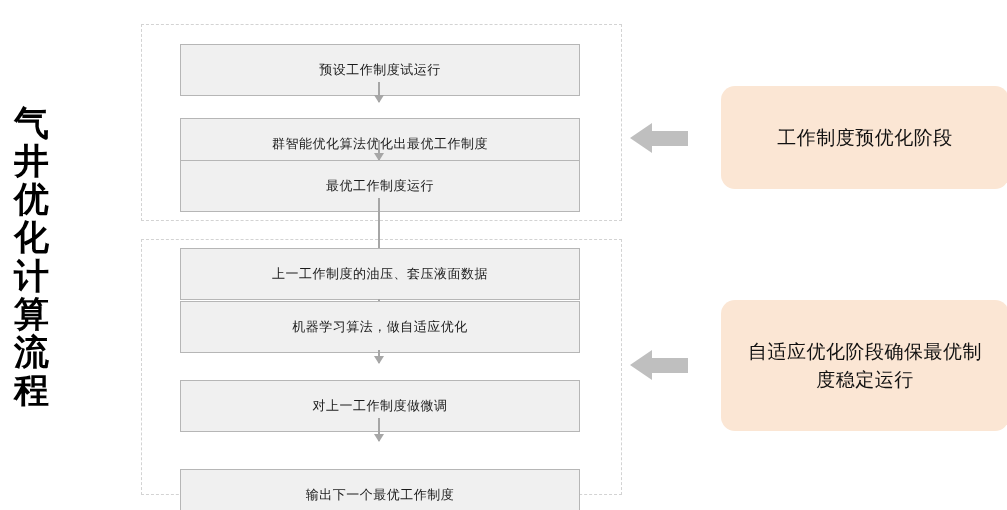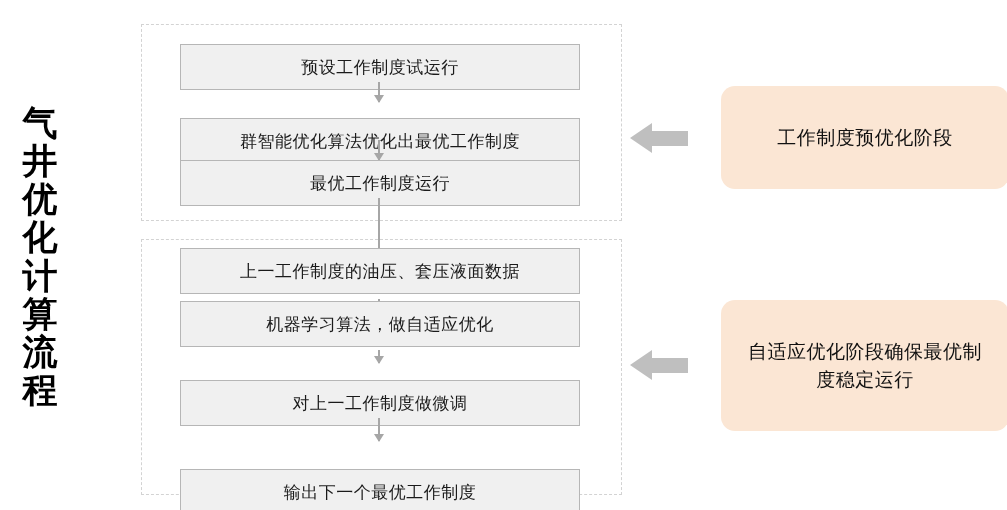--- a/index.html
+++ b/index.html
@@ -21,48 +21,48 @@
   
   .vtitle {
     position: absolute;
     left: 14px;
     top: 104px;
     width: 52px;
     font-size: 35px;
     font-weight: bold;
     line-height: 1.09;
     color: #000000;
-    text-align: center;
+    text-align: left;
     letter-spacing: 0px;
     word-break: break-all;
   }
 
   
   .group {
     position: absolute;
     border: 1px dashed #d3d3d3;
     background: transparent;
     box-sizing: border-box;
   }
   #group-pre  { left: 141px; top: 24px;  width: 481px; height: 197px; }
   #group-adap { left: 141px; top: 239px; width: 481px; height: 256px; }
 
   
   .pbox {
     position: absolute;
     left: 180px;
     width: 400px;
-    height: 46px;
+    height: 52px;
     background: #f0f0f0;
     border: 1px solid #b6b6b6;
     box-sizing: border-box;
     display: flex;
     align-items: center;
     justify-content: center;
-    font-size: 17px;
+    font-size: 13px;
     color: #1a1a1a;
     letter-spacing: 0.5px;
     white-space: nowrap;
   }
 
   
   .conn {
     position: absolute;
     left: 378px;
     width: 2px;

